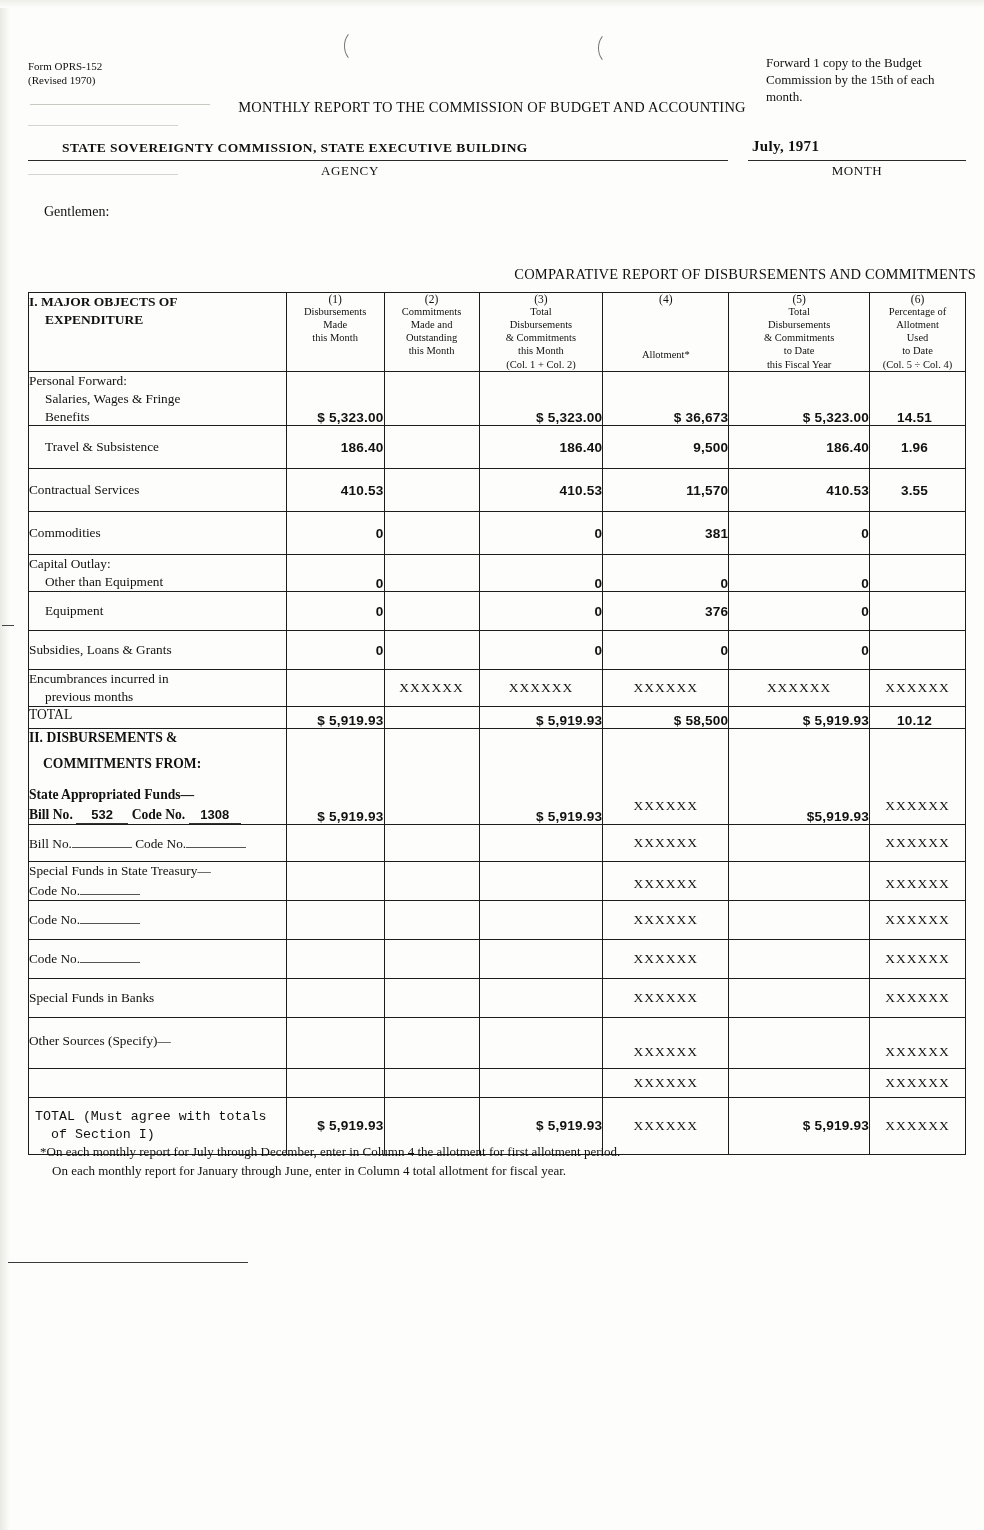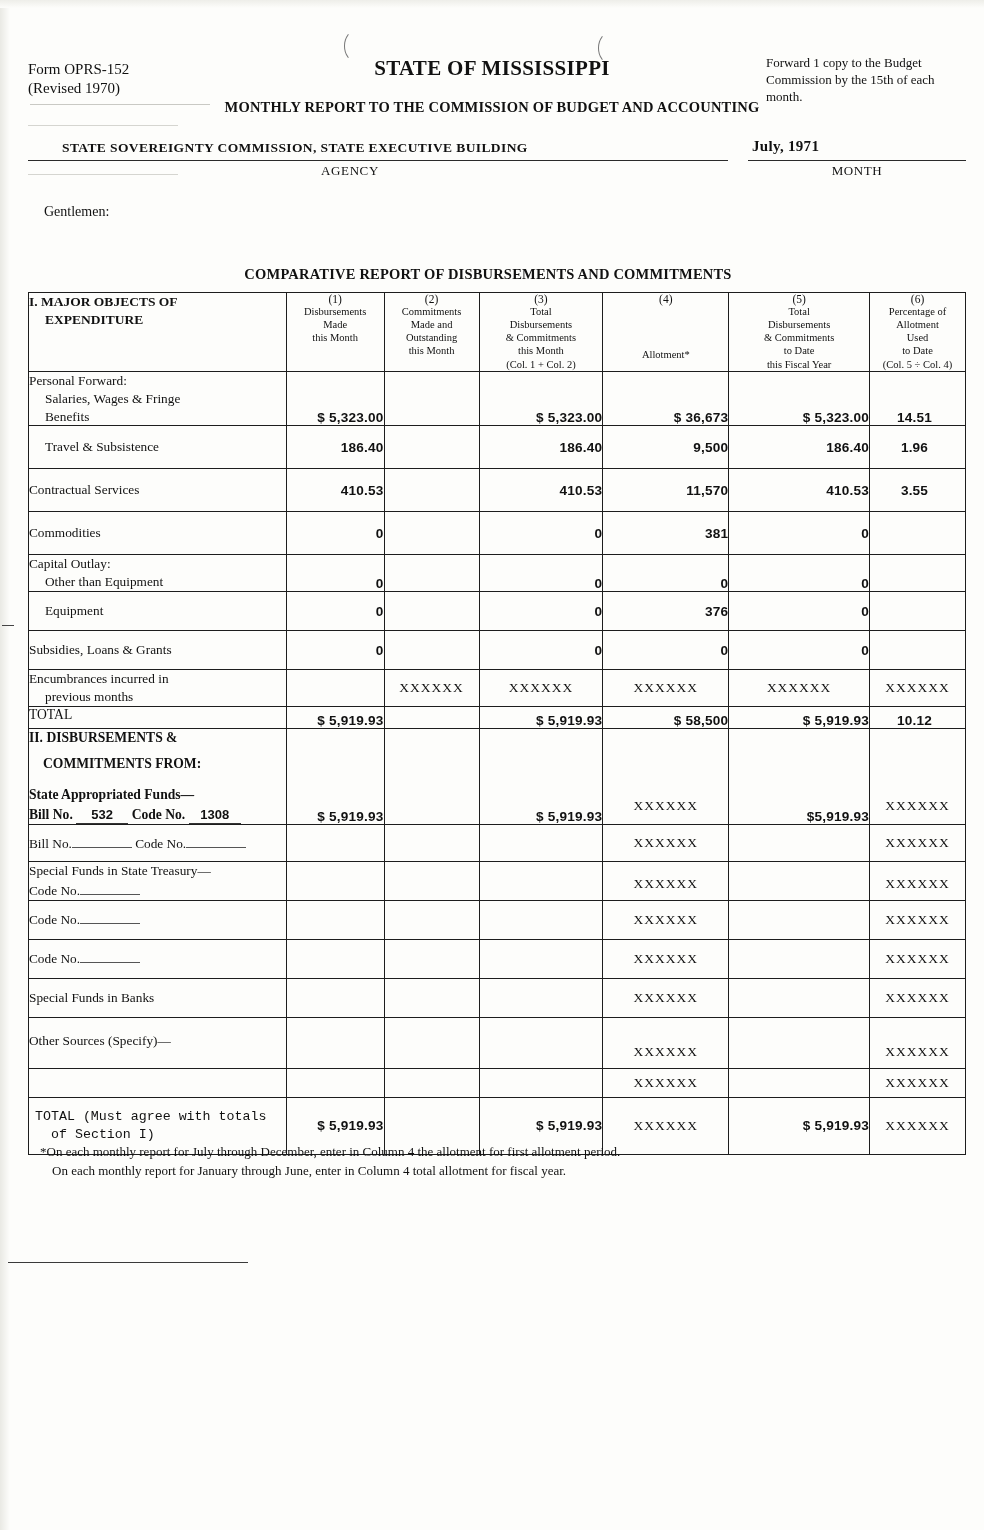--- a/index.html
+++ b/index.html
@@ -28,21 +28,21 @@
   }
   .scan-edge-top {
     position: absolute;
     left: 0; right: 0; top: 0; height: 8px;
     background: linear-gradient(to bottom, #eeeee9, #fdfdfb);
   }
 
   .form-id {
     position: absolute;
     left: 28px; top: 60px;
-    font-size: 15px;
+    font-size: 11px;
     line-height: 1.25;
     font-family: "Liberation Serif", serif;
   }
   .fwd-note {
     position: absolute;
     right: 18px; top: 54px;
     font-size: 13px;
     line-height: 1.32;
     text-align: left;
     width: 200px;
@@ -53,21 +53,21 @@
     text-align: center;
     font-size: 21px;
     font-weight: bold;
     letter-spacing: 0.3px;
   }
   .sub-title {
     position: absolute;
     left: 0; right: 0; top: 99px;
     text-align: center;
     font-size: 14.5px;
-    font-weight: bold;
+    font-weight: normal;
     letter-spacing: 0.2px;
   }
 
   .agency-line {
     position: absolute;
     left: 28px; top: 140px;
     width: 700px;
     border-bottom: 1.6px solid #2a2a2a;
     height: 20px;
   }
@@ -118,23 +118,23 @@
     position: absolute;
     left: 44px; top: 222px;
     width: 905px;
     font-size: 13.6px;
     line-height: 1.45;
     text-indent: 26px;
   }
   .comp-report-title {
     position: absolute;
     left: 0; right: 8px; top: 266px;
-    text-align: center;
+    text-align: right;
     font-size: 14.5px;
-    font-weight: bold;
+    font-weight: normal;
     letter-spacing: 0.2px;
   }
 
   
   .ghost {
     position: absolute;
     color: #b9b9b4;
     font-size: 9px;
     letter-spacing: 1px;
     white-space: nowrap;
@@ -290,21 +290,20 @@
   <div class="hr-left-stray"></div>
   <div class="tick-left"></div>
 
   <div class="form-id">
     <div>Form OPRS-152</div>
     <div>(Revised 1970)</div>
   </div>
 
   <div class="fwd-note">Forward 1 copy to the Budget Commission by the 15th of each month.</div>
 
-  <div class="state-title">STATE OF MISSISSIPPI</div>
   <div class="sub-title">MONTHLY REPORT TO THE COMMISSION OF BUDGET AND ACCOUNTING</div>
 
   <div class="ghost" style="left:224px; top:195px;">&nbsp;</div>
   <div class="ghost" style="left:790px; top:118px;">&nbsp;</div>
 
   <div class="agency-line"></div>
   <div class="agency-name">STATE SOVEREIGNTY COMMISSION, STATE EXECUTIVE BUILDING</div>
   <div class="agency-label">AGENCY</div>
 
   <div class="month-line"></div>

